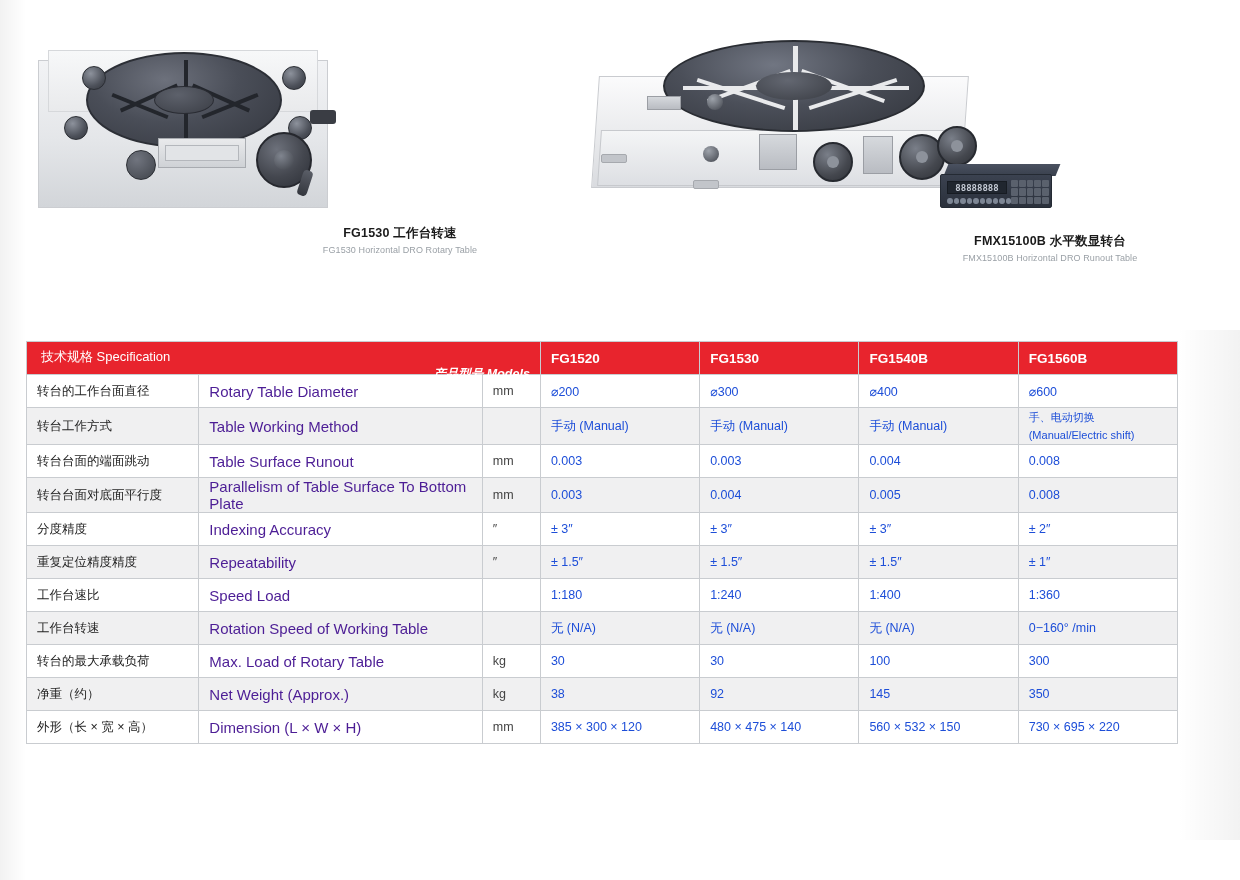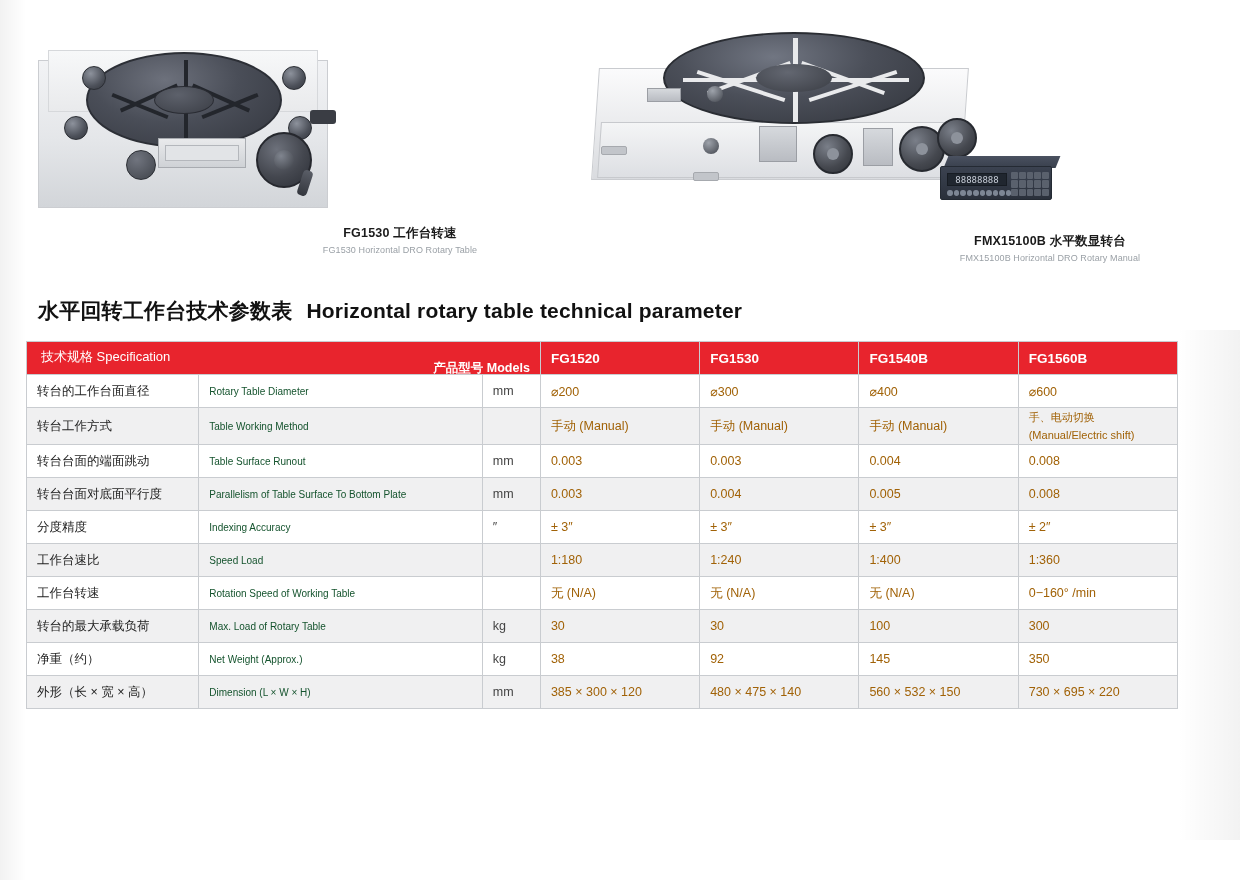--- a/index.html
+++ b/index.html
@@ -12,21 +12,21 @@
     overflow: hidden;
   }
   .page { position: relative; width: 1240px; height: 880px; }
 
   
   .photos { position: relative; height: 280px; }
 
   .photo-block { position: absolute; }
 
   .pb-left { left: 38px; top: 50px; width: 510px; }
-  .pb-right { left: 595px; top: 26px; width: 590px; }
+  .pb-right { left: 595px; top: 34px; width: 590px; font-weight: bold; }
 
   
   .machine1 {
     position: relative;
     width: 300px; height: 155px;
     margin-left: 0;
   }
   .m1-base {
     position: absolute; left: 0; top: 10px;
     width: 290px; height: 148px;
@@ -251,33 +251,33 @@
     border-color: #e8242d;
     height: 56px;
     font-size: 13.5px;
     font-weight: bold;
   }
   thead th.head-spec {
     position: relative;
     padding: 0;
   }
   .head-models {
-    position: absolute; right: 10px; top: 18px;
-    font-size: 12.5px; font-weight: bold;
+    position: absolute; right: 10px; top: 24px;
+    font-size: 12.5px; font-weight: bold; font-style: italic;
   }
   .head-specification {
     position: absolute; left: 14px; bottom: 8px;
     font-size: 13px; font-weight: normal;
   }
   tbody tr:nth-child(odd) td { background: #ffffff; }
   tbody tr:nth-child(even) td { background: #f0f0f1; }
   td.cn { color: #222; font-size: 12.5px; }
-  td.en { color: #14532d; font-size: 10px; }
+  td.en { color: #4c1d95; font-size: 15px; }
   td.unit { color: #444; font-size: 12.5px; }
-  td.val { color: #a16207; font-size: 12.5px; }
+  td.val { color: #1d4ed8; font-size: 12.5px; }
   td.val.small { font-size: 11px; line-height: 18px; }
   .nowrap { white-space: nowrap; }
 
   
   .scan-shadow-left {
     position: absolute; left: 0; top: 0; width: 26px; height: 880px;
     background: linear-gradient(90deg, rgba(0,0,0,0.05), rgba(0,0,0,0));
     pointer-events: none;
   }
   .scan-shadow-right {
@@ -395,27 +395,24 @@
         </div>
       </div>
     </div>
 
     <div class="caption cap-left">
       <div class="cap-cn">FG1530 工作台转速</div>
       <div class="cap-en">FG1530 Horizontal DRO Rotary Table</div>
     </div>
     <div class="caption cap-right">
       <div class="cap-cn">FMX15100B 水平数显转台</div>
-      <div class="cap-en">FMX15100B Horizontal DRO Rotary Manual</div>
+      <div class="cap-en">FMX15100B Horizontal DRO Runout Table</div>
     </div>
   </div>
 
-  <div class="heading">
-    <span>水平回转工作台技术参数表</span><span class="en">Horizontal rotary table technical parameter</span>
-  </div>
 
   <div class="table-wrap">
     <table class="spec">
       <colgroup>
         <col class="c-cn">
           <col class="c-en">
           <col class="c-unit">
         <col class="c-model">
           <col class="c-model">
           <col class="c-model">
@@ -474,20 +471,29 @@
         <tr>
           <td class="cn">分度精度</td>
           <td class="en">Indexing Accuracy</td>
           <td class="unit">″</td>
           <td class="val">± 3″</td>
           <td class="val">± 3″</td>
           <td class="val">± 3″</td>
           <td class="val">± 2″</td>
         </tr>
         <tr>
+          <td class="cn">重复定位精度精度</td>
+          <td class="en">Repeatability</td>
+          <td class="unit">″</td>
+          <td class="val">± 1.5″</td>
+          <td class="val">± 1.5″</td>
+          <td class="val">± 1.5″</td>
+          <td class="val">± 1″</td>
+        </tr>
+        <tr>
           <td class="cn">工作台速比</td>
           <td class="en">Speed Load</td>
           <td class="unit"></td>
           <td class="val">1:180</td>
           <td class="val">1:240</td>
           <td class="val">1:400</td>
           <td class="val">1:360</td>
         </tr>
         <tr>
           <td class="cn">工作台转速</td>

